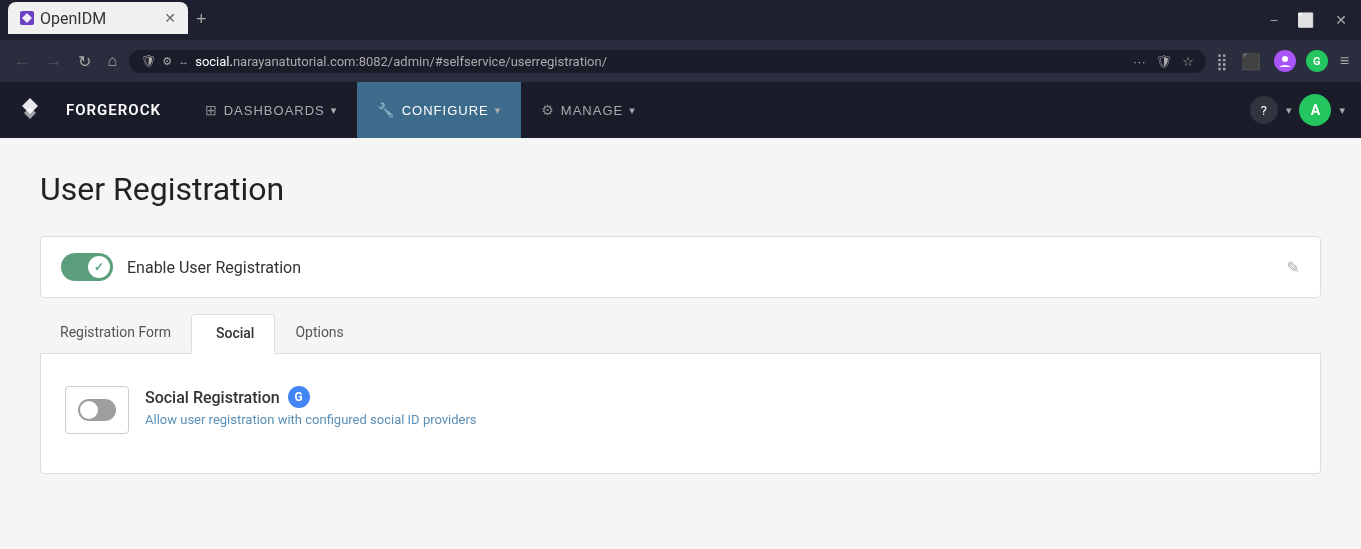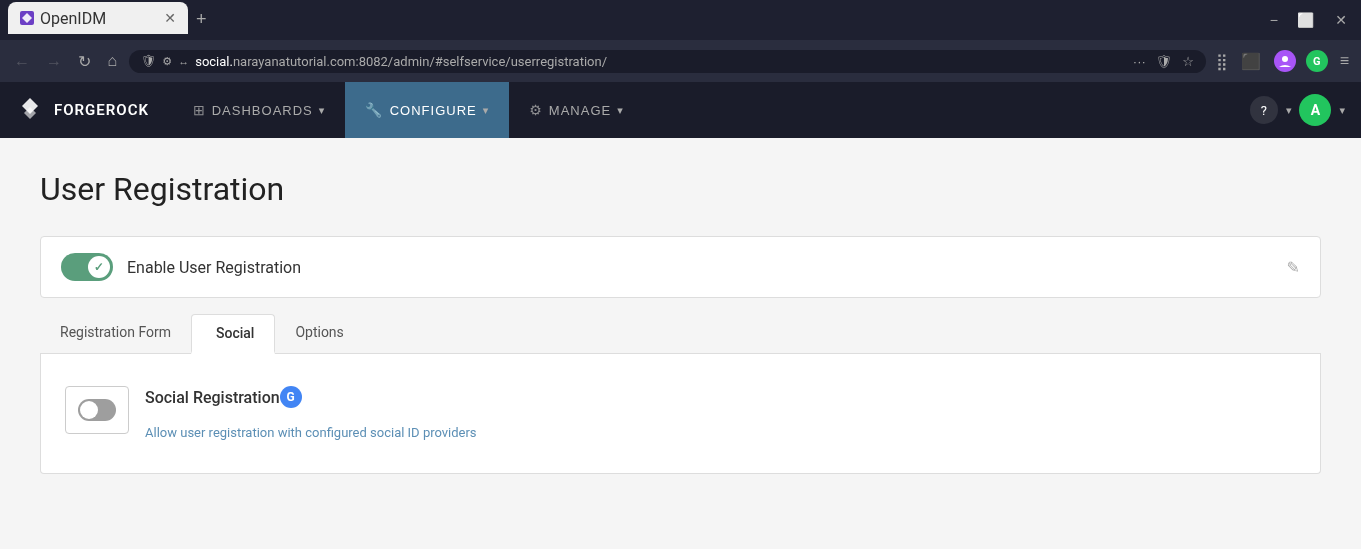--- a/index.html
+++ b/index.html
@@ -177,21 +177,21 @@
     .app-nav {
       background: #1a1c2a;
       display: flex;
       align-items: center;
       height: 56px;
       padding: 0 16px;
     }
     .brand-logo {
       display: flex;
       align-items: center;
-      gap: 10px;
+      gap: 22px;
       margin-right: 24px;
     }
     .brand-name {
       color: white;
       font-size: 15px;
       font-weight: 600;
       letter-spacing: 1px;
     }
     .nav-items {
       display: flex;
@@ -383,22 +383,22 @@
       position: absolute;
       left: 2px;
       top: 2px;
     }
     .social-reg-text h3 {
       font-size: 16px;
       font-weight: 500;
       color: #333;
       display: flex;
       align-items: center;
-      gap: 0;
-      margin-bottom: 17px;
+      gap: 8px;
+      margin-bottom: 4px;
     }
     .google-badge {
       width: 22px;
       height: 22px;
       border-radius: 50%;
       background: #4285f4;
       display: flex;
       align-items: center;
       justify-content: center;
       color: white;

